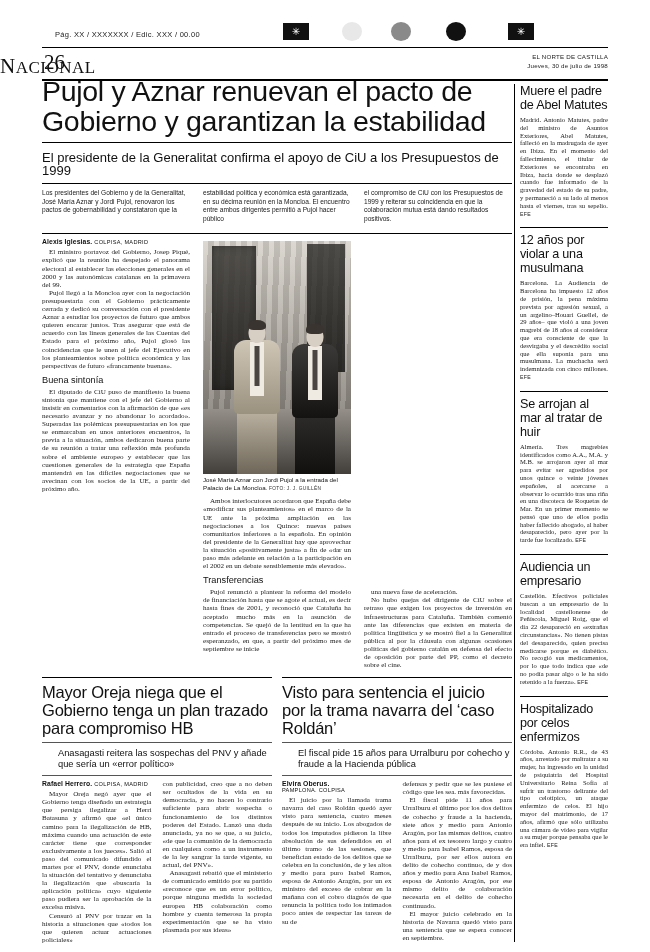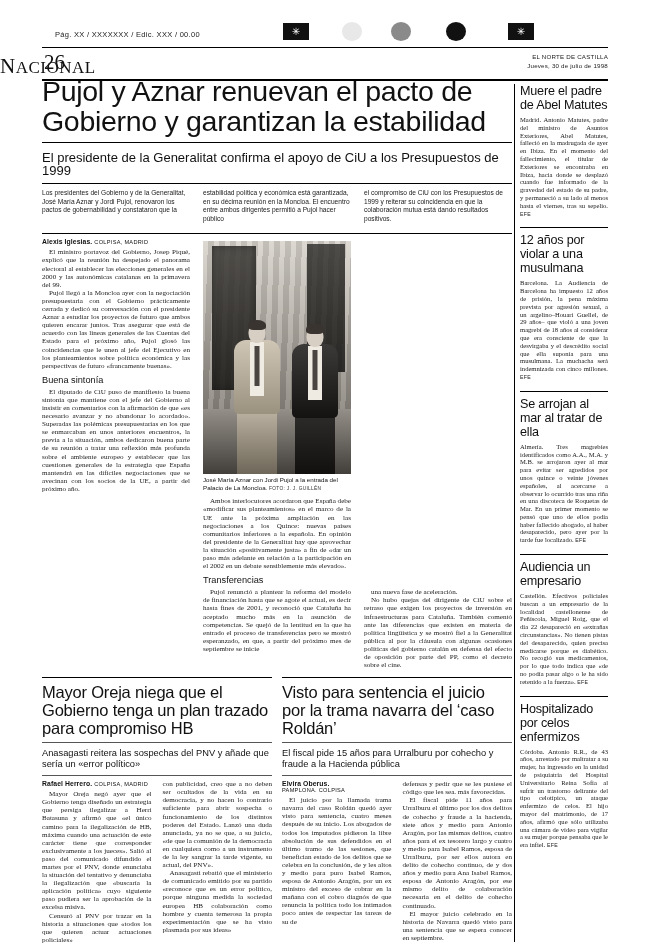--- a/index.html
+++ b/index.html
@@ -92,21 +92,21 @@
   .fig2 .legs{background:linear-gradient(180deg,#2c2b29,#0f0e0d);}
   .caption{font-family:"Liberation Sans",sans-serif;font-size:6.2px;line-height:8px;margin-top:2px;color:#111;}
   .caption .credit{font-size:4.8px;letter-spacing:.3px;color:#333;}
 
   
   .bottom{display:flex;gap:10px;margin-top:8px;}
   .bart{flex:1;}
   .bart .brule{height:1px;background:#000;margin-bottom:5px;}
   h2.head2{margin:0;font-family:"Liberation Sans",sans-serif;font-weight:400;
       font-size:16.5px;line-height:18px;color:#111;letter-spacing:-.2px;}
-  .subhead2{margin:5px 0 0 0;font-family:"Liberation Sans",sans-serif;font-size:9.3px;line-height:11px;color:#111;}
+  .subhead2{margin:5px 0 0 16px;font-family:"Liberation Sans",sans-serif;font-size:9.3px;line-height:11px;color:#111;}
   .cols2{display:flex;gap:11px;margin-top:4px;}
 
   
   .rail h3{margin:0;font-family:"Liberation Sans",sans-serif;font-weight:400;
       font-size:12.6px;line-height:14px;color:#111;letter-spacing:-.2px;}
   .rail p{margin:4px 0 0 0;font-family:"Liberation Serif",serif;font-size:6.6px;line-height:7.8px;text-align:justify;color:#1a1a1a;}
   .rail .agency{font-family:"Liberation Sans",sans-serif;font-size:5.2px;letter-spacing:.3px;}
   .railitem{margin-bottom:9px;}
   .railrule{height:1px;background:#000;margin:0 0 5px 0;}
 </style>
@@ -268,21 +268,21 @@
     </div>
     <div class="railrule"></div>
 
     <div class="railitem">
       <h3>12 años por violar a una musulmana</h3>
       <p><span>Barcelona. La Audiencia de Barcelona ha impuesto 12 años de prisión, la pena máxima prevista por agresión sexual, a un argelino–Houari Guellel, de 29 años– que violó a una joven magrebí de 18 años al considerar que era consciente de que la desvirgaba y el descrédito social que ella suponía para una musulmana. La muchacha será indemnizada con cinco millones.</span> <span class="agency">EFE</span></p>
     </div>
     <div class="railrule"></div>
 
     <div class="railitem">
-      <h3>Se arrojan al mar al tratar de ella</h3>
+      <h3>Se arrojan al mar al tratar de huir</h3>
       <p><span>Almería. Tres magrebíes identificados como A.A., M.A. y M.B. se arrojaron ayer al mar para evitar ser agredidos por unos quince o veinte jóvenes españoles, al acercarse a observar lo ocurrido tras una riña en una discoteca de Roquetas de Mar. En un primer momento se pensó que uno de ellos podía haber fallecido ahogado, al haber desaparecido, pero ayer por la tarde fue localizado.</span> <span class="agency">EFE</span></p>
     </div>
     <div class="railrule"></div>
 
     <div class="railitem">
       <h3>Audiencia un empresario</h3>
       <p><span>Castellón. Efectivos policiales buscan a un empresario de la localidad castellonense de Peñíscola, Miguel Roig, que el día 22 desapareció en «extrañas circunstancias». No tienen pistas del desaparecido, quien precisa medicarse porque es diabético. No recogió sus medicamentos, por lo que todo indica que «de no podía pasar algo o le ha sido retenido a la fuerza».</span> <span class="agency">EFE</span></p>
     </div>
     <div class="railrule"></div>
 

